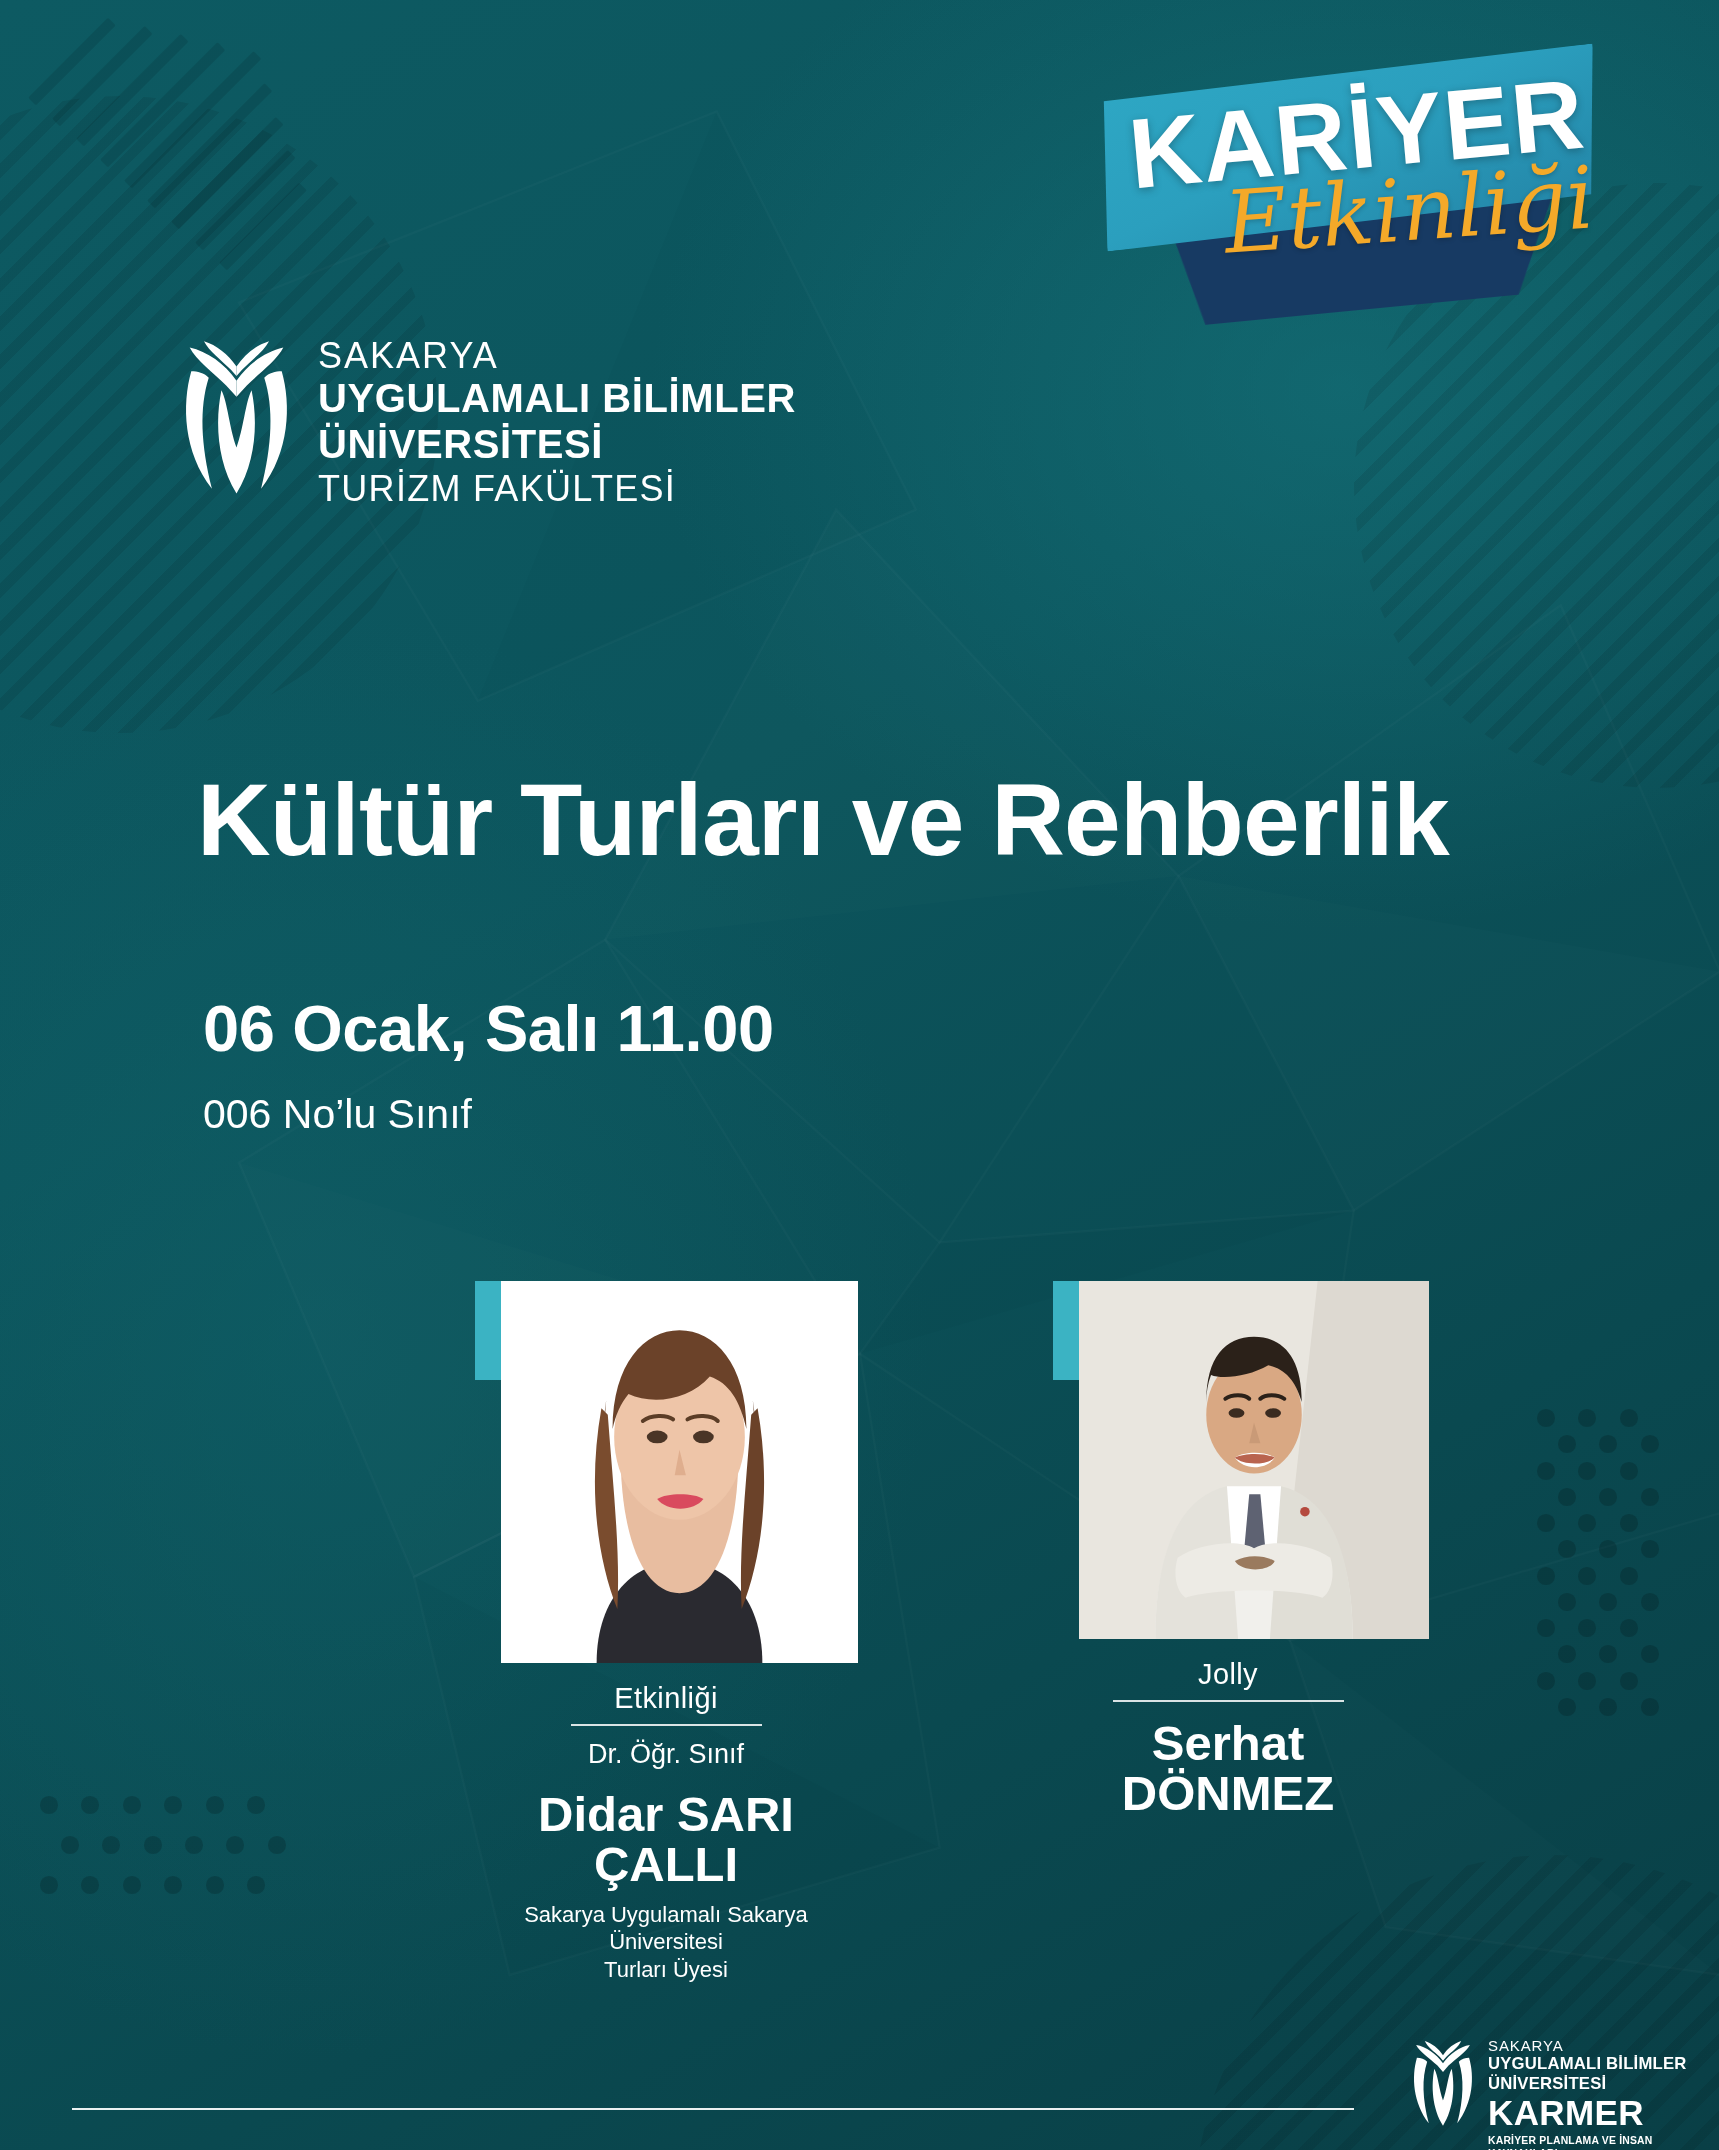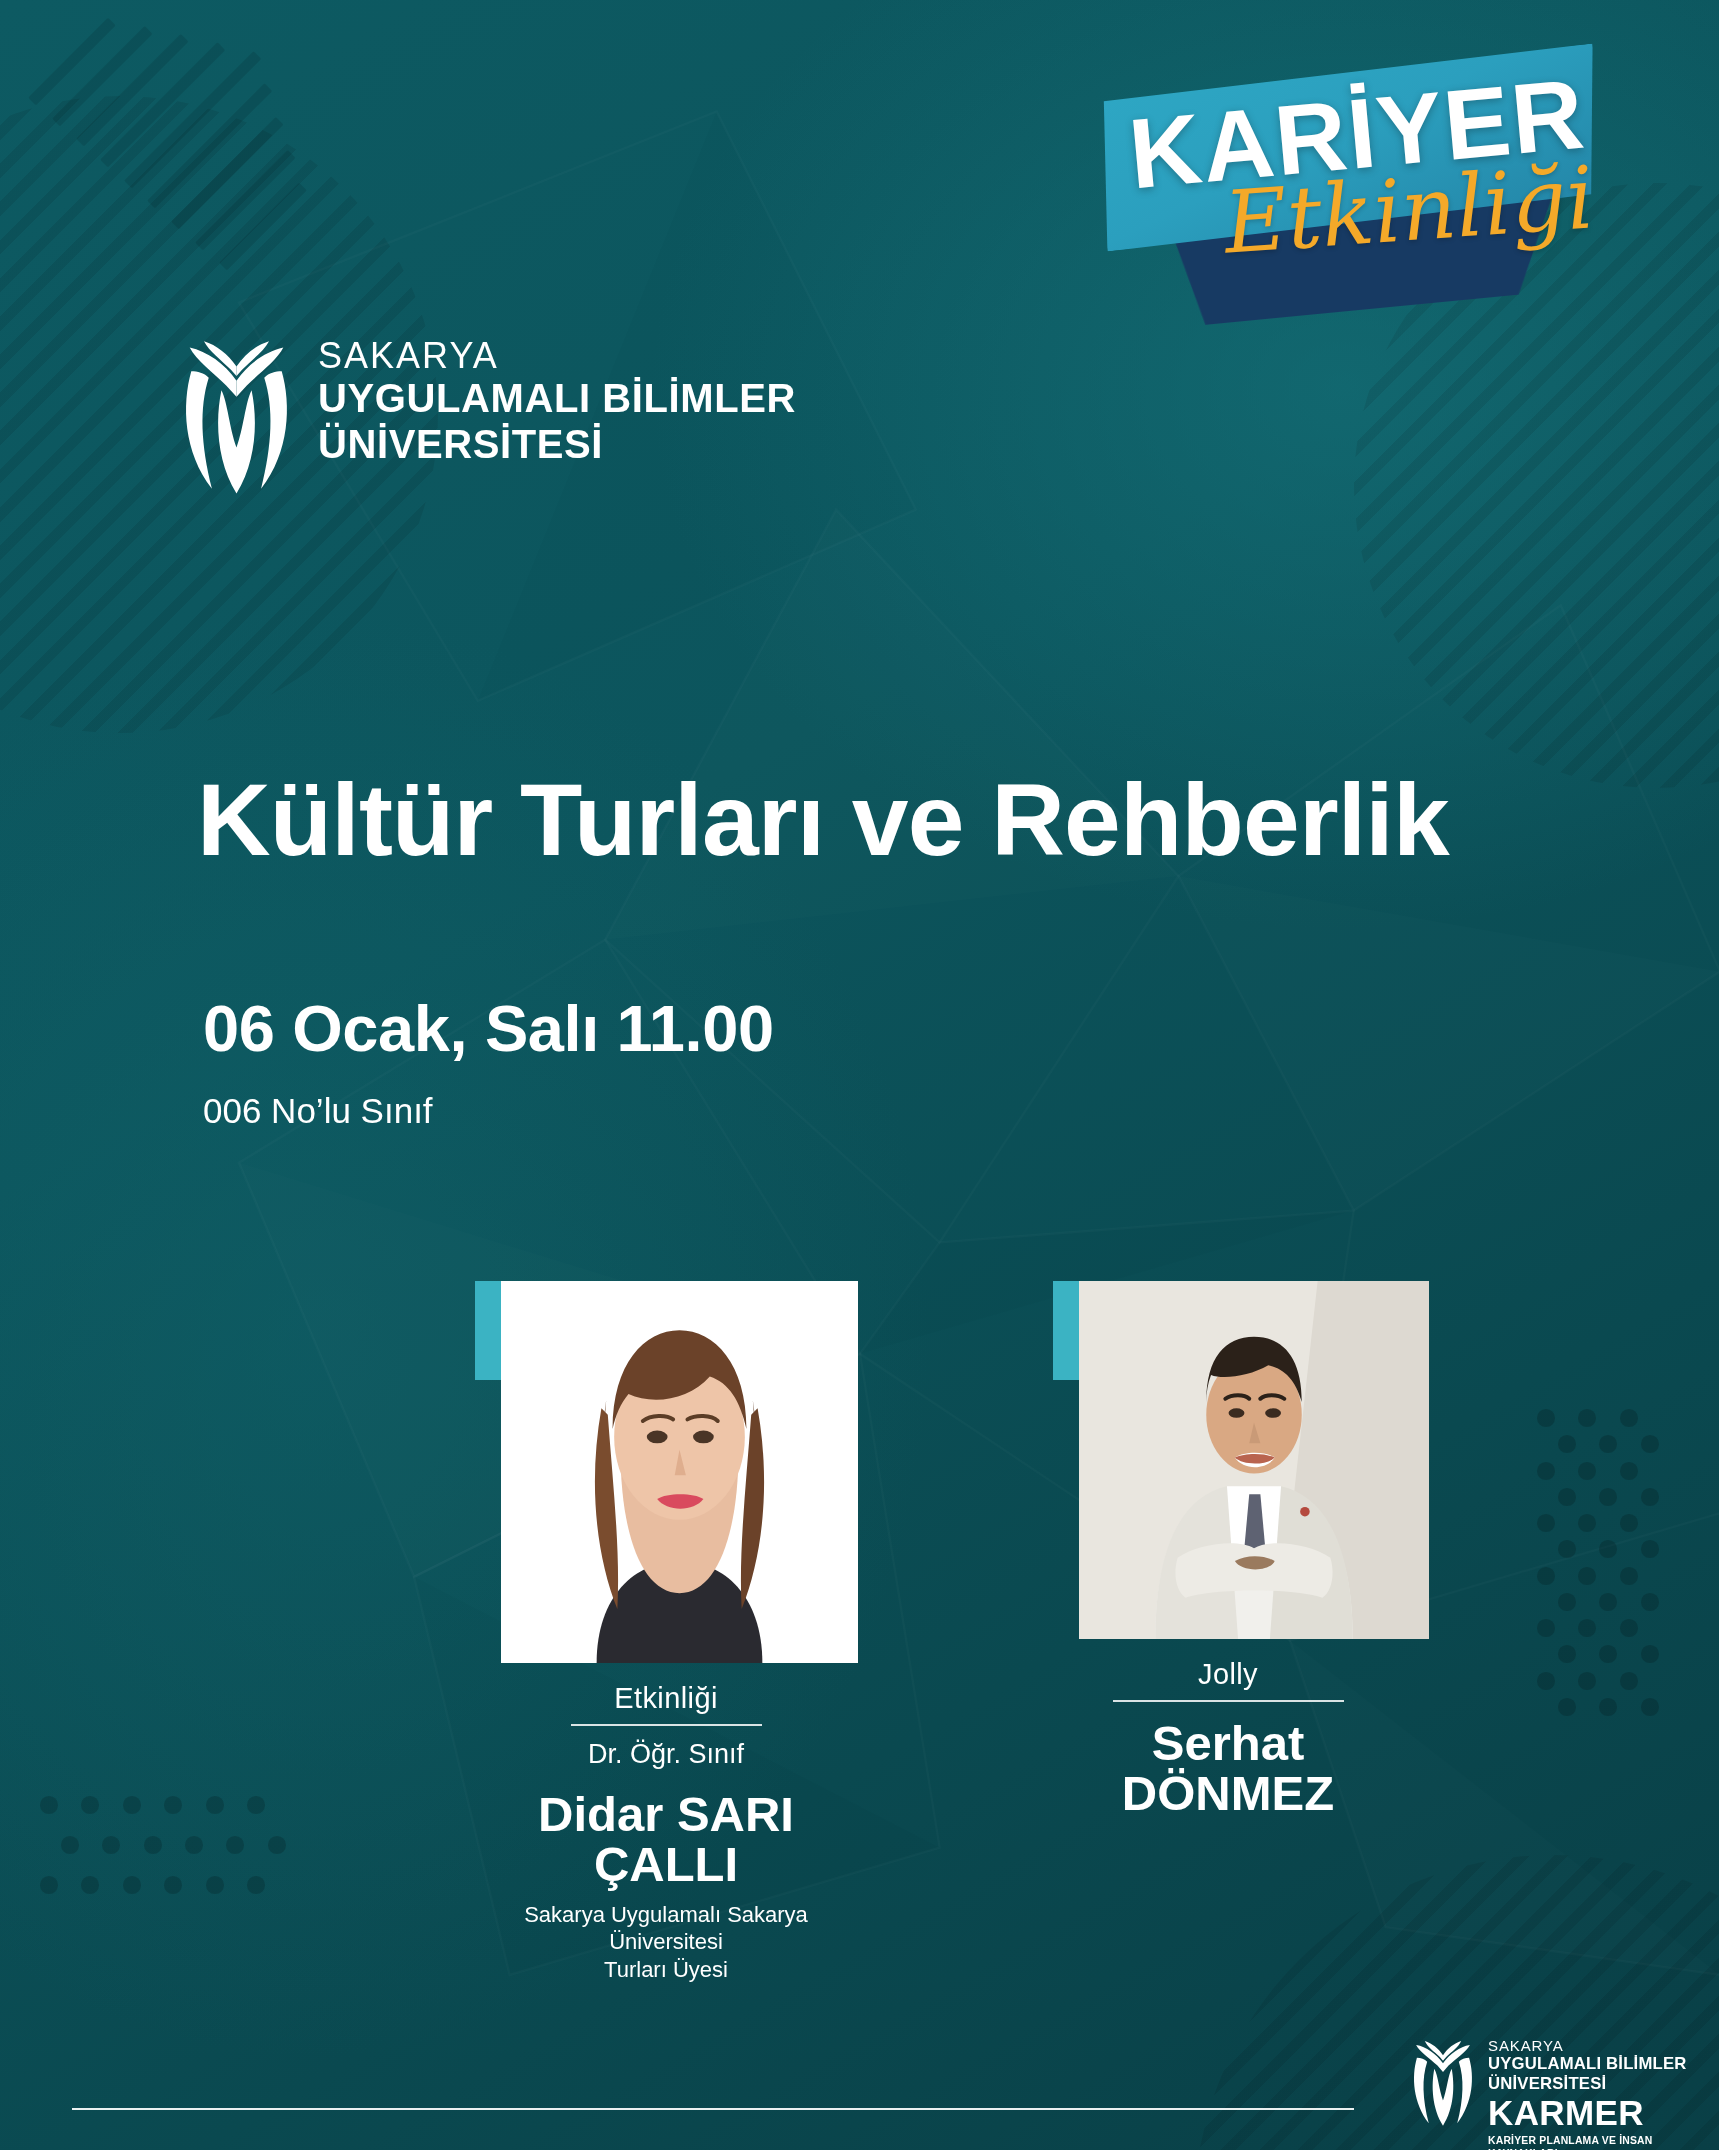--- a/index.html
+++ b/index.html
@@ -156,21 +156,21 @@
     left: 203px;
     top: 991px;
     font-size: 65px;
     font-weight: 700;
     letter-spacing: -0.4px;
   }
   #event-venue {
     position: absolute;
     left: 203px;
     top: 1091px;
-    font-size: 35px;
+    font-size: 41px;
     font-weight: 400;
     letter-spacing: 0px;
   }
 
   
   .person { position: absolute; }
 
   .frame-wrap { position: relative; }
   .corner-accent {
     position: absolute;
@@ -378,20 +378,21 @@
         <path d="M75 52 C 86 36, 100 25, 116 20 C 110 32, 94 44, 82 56 L 75 64 Z"></path>
         <path d="M18 58 C 6 100, 8 160, 44 206 C 30 150, 28 104, 40 66 C 34 60, 26 58, 18 58 Z"></path>
         <path d="M132 58 C 144 100, 142 160, 106 206 C 120 150, 122 104, 110 66 C 116 60, 124 58, 132 58 Z"></path>
         <path d="M56 82 C 48 120, 50 172, 75 212 C 100 172, 102 120, 94 82 C 86 98, 84 130, 75 154 C 66 130, 64 98, 56 82 Z"></path>
       </g>
     </svg>
     <div class="uni-lines">
       <div class="uni-l1">SAKARYA</div>
       <div class="uni-l2">UYGULAMALI BİLİMLER</div>
       <div class="uni-l3">ÜNİVERSİTESİ</div>
+      <div class="uni-l4">TURİZM FAKÜLTESİ</div>
     </div>
   </div>
 
   <h1 id="event-title">Kültür Turları ve Rehberlik</h1>
   <div id="event-datetime">06 Ocak, Salı 11.00</div>
   <div id="event-venue">006 No’lu Sınıf</div>
 
   <div class="person" id="person-moderator">
     <div class="frame-wrap">
       <div class="corner-accent bar-h"></div>

